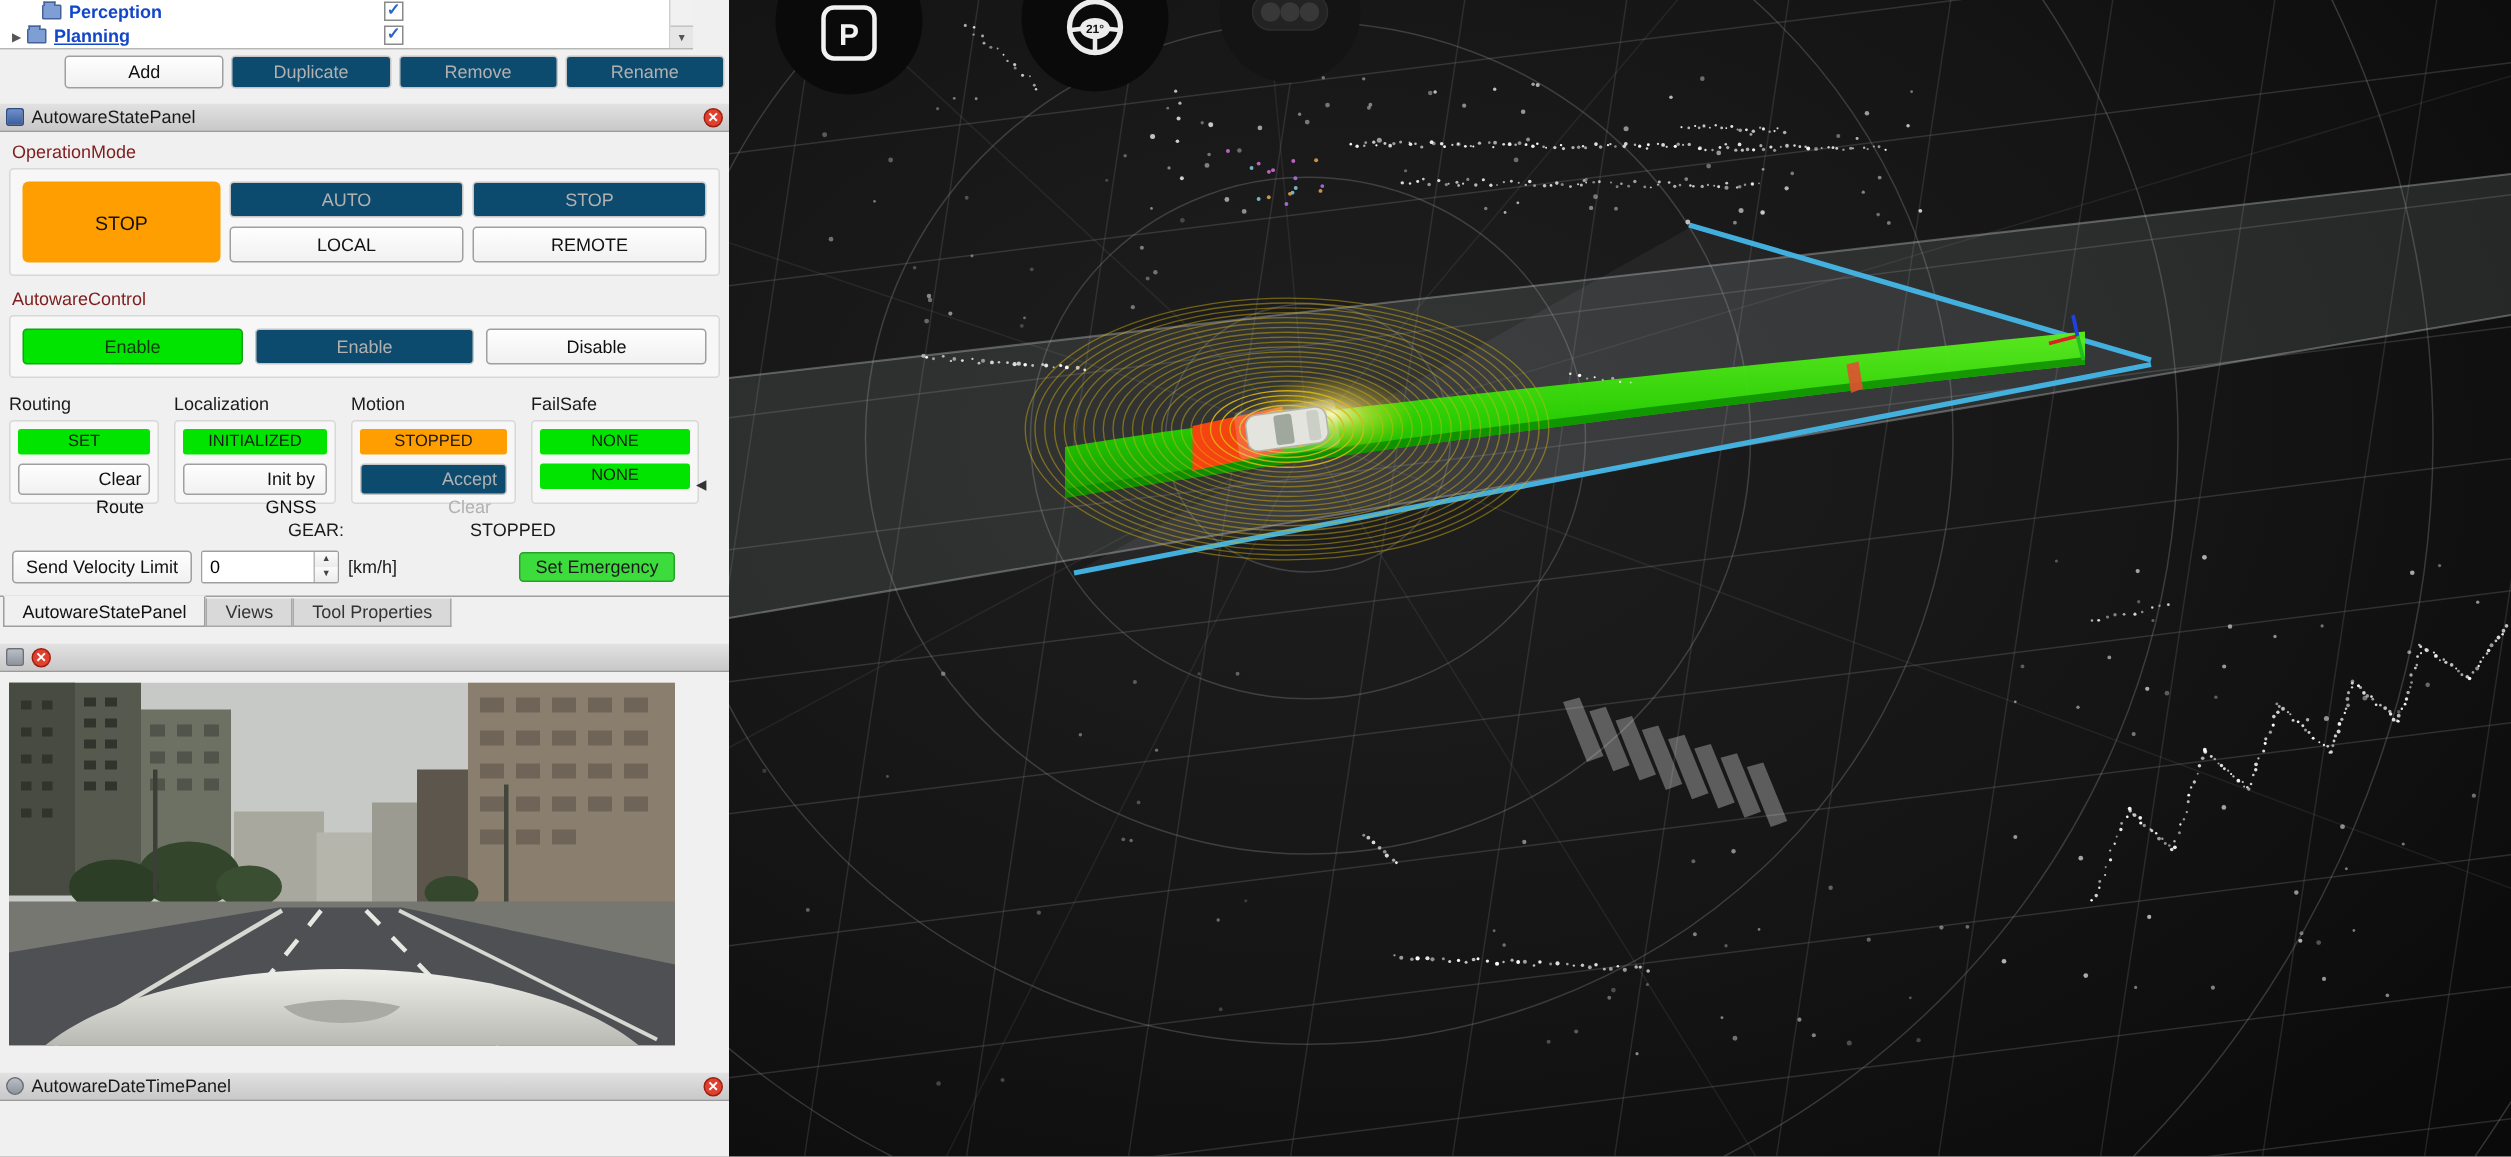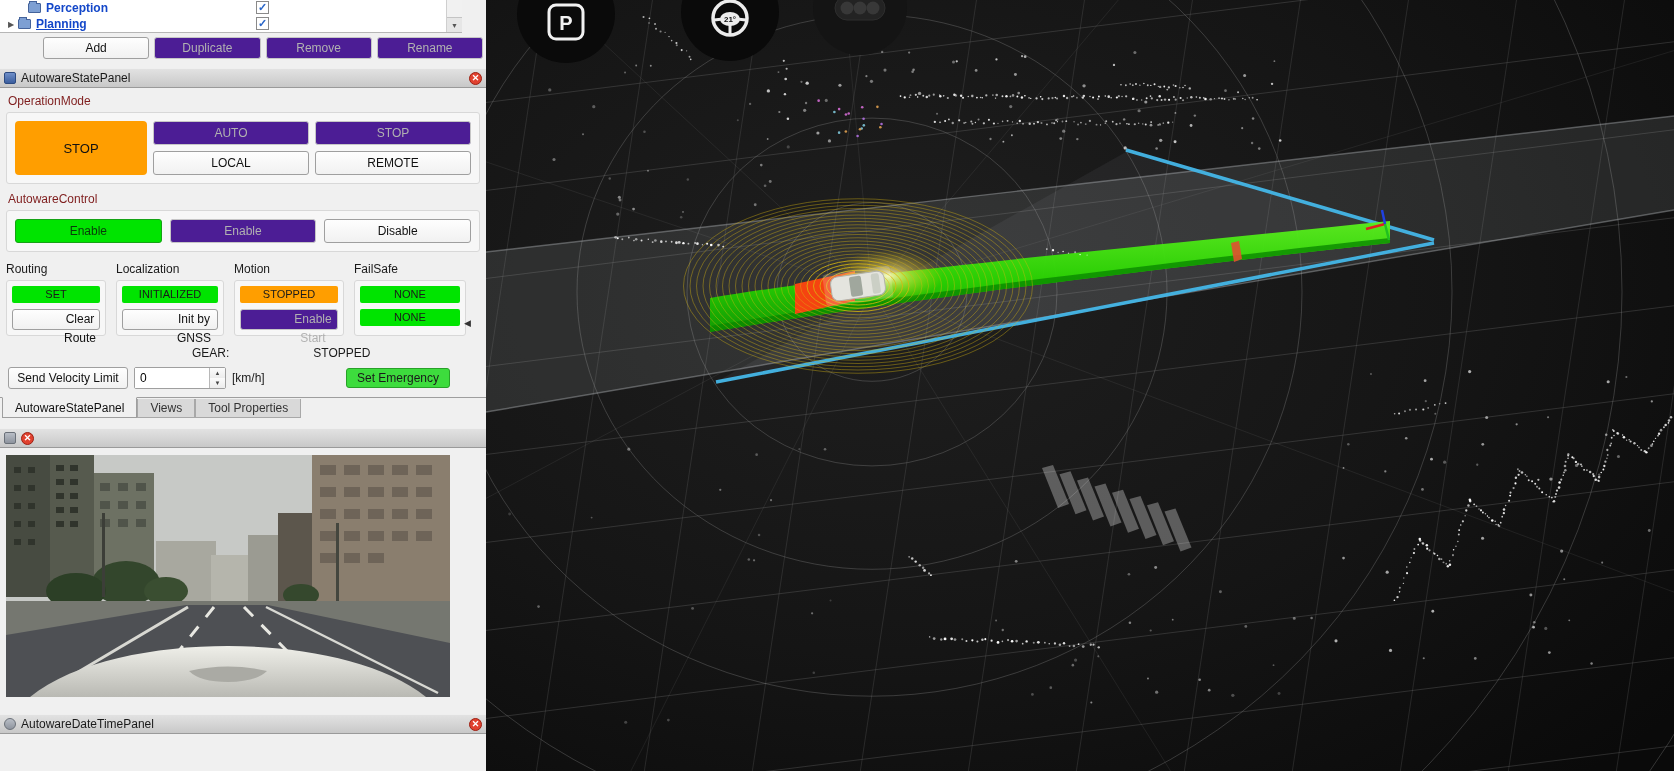--- a/index.html
+++ b/index.html
@@ -17,21 +17,21 @@
   .folder { width:13px; height:10px; background:#7d9fd3; border:1px solid #44639b; border-radius:1px; position:relative; margin-right:5px; }
   .folder:before { content:""; position:absolute; top:-3px; left:0; width:6px; height:2px; background:#7d9fd3; border:1px solid #44639b; border-bottom:none; }
   .tree-label { font-weight:bold; color:#1347c9; }
   .tree-label.u { text-decoration:underline; }
   .tree-check { position:absolute; left:256px; top:1px; width:13px; height:13px; background:#fff; border:1px solid #8a8a8a; font-size:11px; line-height:11px; text-align:center; color:#2a66c8; font-weight:bold; }
   .tree-scroll { position:absolute; right:0; top:0; bottom:0; width:16px; background:#f1f1f1; border-left:1px solid #cfcfcf; }
   .tree-scroll .sbtn { position:absolute; bottom:0; left:0; width:15px; height:15px; background:#e6e6e6; border-top:1px solid #c4c4c4; font-size:7px; color:#555; text-align:center; line-height:15px; }
 
   .btnrow { height:29px; display:flex; gap:5px; padding:4px 3px 3px 3px;margin-left:40px; }
   .qbtn { flex:1; height:22px; background:linear-gradient(#fefefe,#f1f1f1); border:1px solid #9f9f9f; border-radius:3px; font-size:12px; color:#111; text-align:center; line-height:20px; cursor:default; }
-  .qbtn.disabled { background:#4c1d95; color:#b1b1b1; border-color:#c6c6c6; }
+  .qbtn.disabled { background:#0c4a6e; color:#b1b1b1; border-color:#c6c6c6; }
 
   .phead { height:20px; background:linear-gradient(#e2e2e2,#c8c8c8); border-top:1px solid #efefef; border-bottom:1px solid #9a9a9a; display:flex; align-items:center; padding:0 4px; }
   .phead .picon { width:12px; height:12px; border-radius:2px; background:linear-gradient(#6f8fc9,#3b5e9e); border:1px solid #2c4a80; margin-right:5px; }
   .phead .ptitle { flex:1; font-size:12px; color:#1a1a1a; }
   .phead .pclose { width:13px; height:13px; border-radius:50%; background:#e0412f; border:1px solid #9c2012; color:#fff; font-size:9px; line-height:11px; text-align:center; font-weight:bold; }
   .mt6 { margin-top:6px; } .mt9 { margin-top:9px; } .mt7 { margin-top:7px; }
 
   .sbody { padding:4px 6px 0 6px; }
   .seclabel { height:16px; font-size:12px; color:#7f1d1d; margin:2px 0 2px 2px; }
   .gbox { border:1px solid #d8d8d8; background:#f7f7f7; border-radius:3px; padding:8px; }
@@ -136,21 +136,21 @@
         <div class="colbox">
           <div class="badge tone-green">SET</div>
           <div class="qbtn colbtn">Clear Route</div>
         </div>
         <div class="colbox">
           <div class="badge tone-green">INITIALIZED</div>
           <div class="qbtn colbtn">Init by GNSS</div>
         </div>
         <div class="colbox">
           <div class="badge tone-orange">STOPPED</div>
-          <div class="qbtn colbtn disabled">Enable Start</div>
+          <div class="qbtn colbtn disabled">Accept Clear</div>
         </div>
         <div class="colbox">
           <div class="badge tone-green">NONE</div>
           <div class="badge tone-green">NONE</div>
         </div>
       </div>
 
       <div class="gearrow">
         <span class="glabel">GEAR:</span>
         <span class="gvalue">STOPPED</span>

